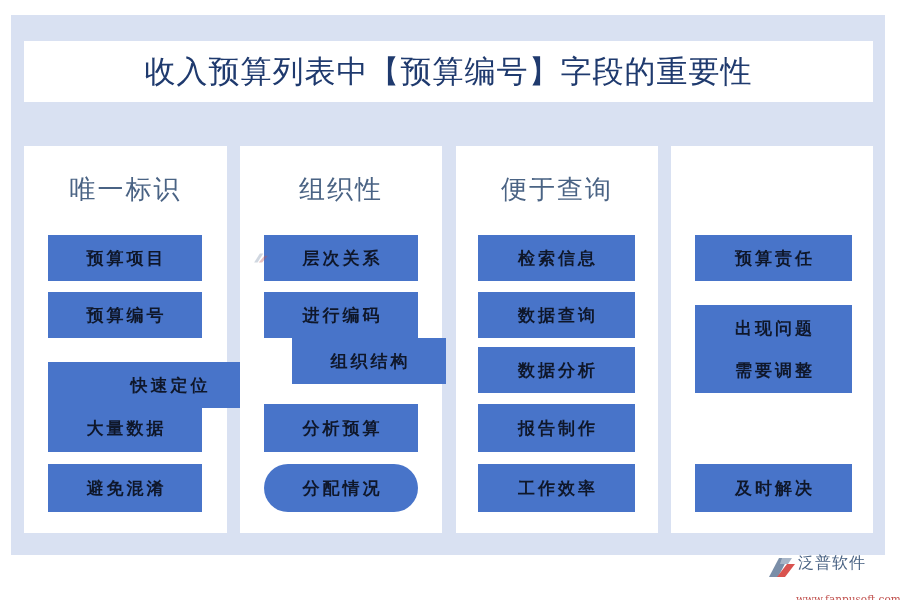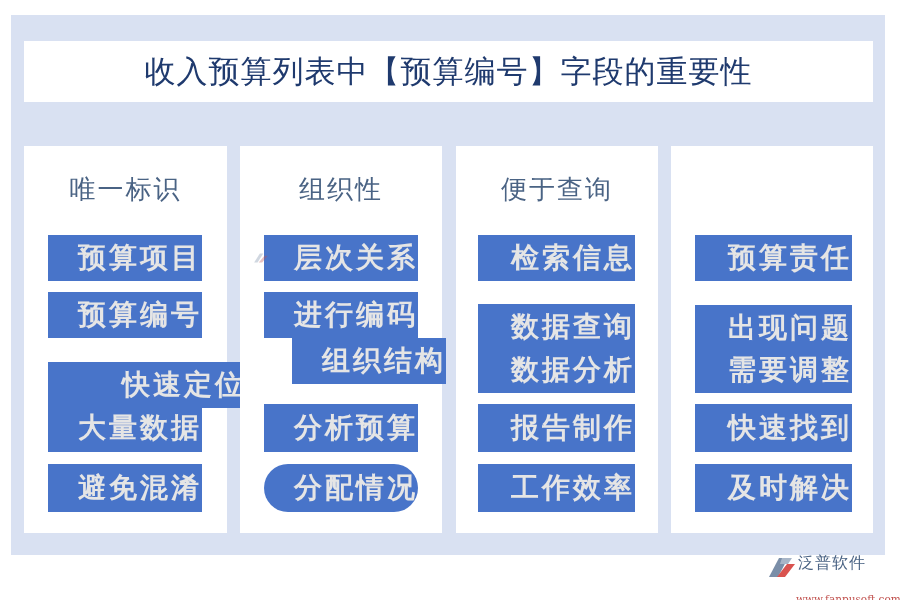--- a/index.html
+++ b/index.html
@@ -24,23 +24,23 @@
   .col {
     position: absolute; top: 146px; height: 387px; width: 203px;
     background: #ffffff;
   }
   .col-head {
     position: absolute; top: 26px; left: 0; right: 0; text-align: center;
     font-size: 26px; color: #4a6384; letter-spacing: 2px;
   }
   .btn {
     position: absolute; left: 24px; width: 154px; height: 46px;
-    background: #4874c9; color: #e5e5e5;
-    display: flex; align-items: center; justify-content: flex-end;
-    font-size: 28px; letter-spacing: 3px; font-weight: bold;
+    background: #4874c9; color: #0f172a;
+    display: flex; align-items: center; justify-content: center;
+    font-size: 17px; letter-spacing: 3px; font-weight: bold;
     cursor: pointer;
   }
   .btn span { padding-left: 3px; }
   .logo {
     position: absolute; left: 768px; top: 553px; width: 130px; height: 45px;
   }
   .logo-mark { position: absolute; left: 0; top: 2px; width: 28px; height: 24px; }
   .logo-text {
     position: absolute; left: 30px; top: 0px;
     font-family: "DejaVu Sans", sans-serif; font-size: 16px; color: #4a6384;
@@ -99,21 +99,21 @@
   <div class="btn" style="top:318px; height:48px;border-radius:24px;">
       <span>分配情况</span>
     </div>
 </div>
 
 <div class="col" style="left:456px; width:202px;">
   <div class="col-head">便于查询</div>
   <div class="btn" style="top:89px; left:22px; width:157px;">
       <span>检索信息</span>
     </div>
-  <div class="btn" style="top:146px; left:22px; width:157px;margin-top:12px;">
+  <div class="btn" style="top:146px; left:22px; width:157px;">
       <span>数据查询</span>
     </div>
   <div class="btn" style="top:201px; left:22px; width:157px;">
       <span>数据分析</span>
     </div>
   <div class="btn" style="top:258px; left:22px; width:157px; height:48px;">
       <span>报告制作</span>
     </div>
   <div class="btn" style="top:318px; left:22px; width:157px; height:48px;">
       <span>工作效率</span>
@@ -123,23 +123,20 @@
 <div class="col" style="left:671px; width:202px;">
   <div class="btn" style="top:89px; left:24px; width:157px;">
       <span>预算责任</span>
     </div>
   <div class="btn" style="top:159px; left:24px; width:157px;">
       <span>出现问题</span>
     </div>
   <div class="btn" style="top:201px; left:24px; width:157px;">
       <span>需要调整</span>
     </div>
-  <div class="btn" style="top:258px; left:24px; width:157px; height:48px;">
-      <span>快速找到</span>
-    </div>
   <div class="btn" style="top:318px; left:24px; width:157px; height:48px;">
       <span>及时解决</span>
     </div>
 </div>
 
 <svg class="watermark" viewBox="0 0 28 24">
   <path d="M2 20 L12 4 L18 4 L8 20 Z" fill="#7a8ea8"></path>
   <path d="M10 20 L20 8 L26 8 L16 20 Z" fill="#c0504d"></path>
 </svg>
 

